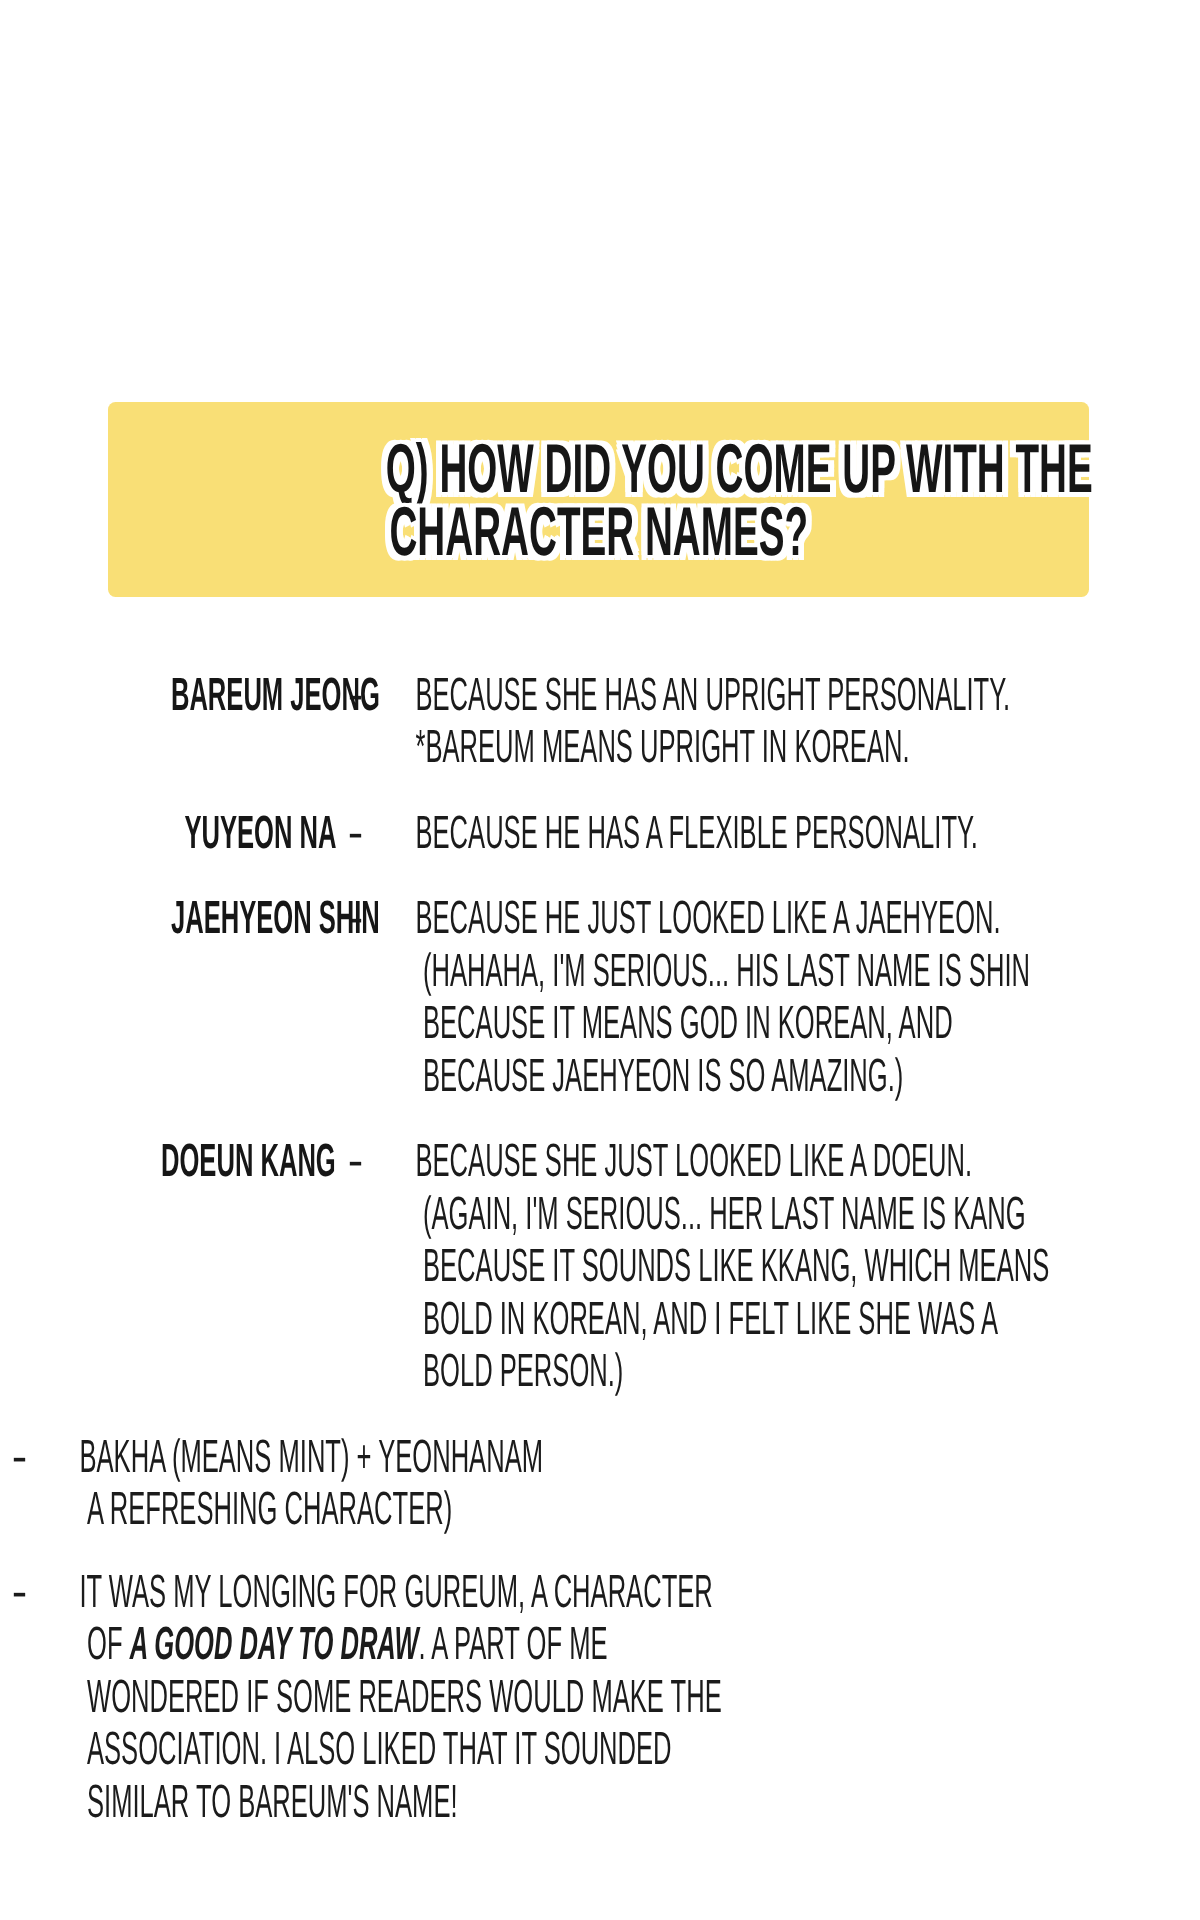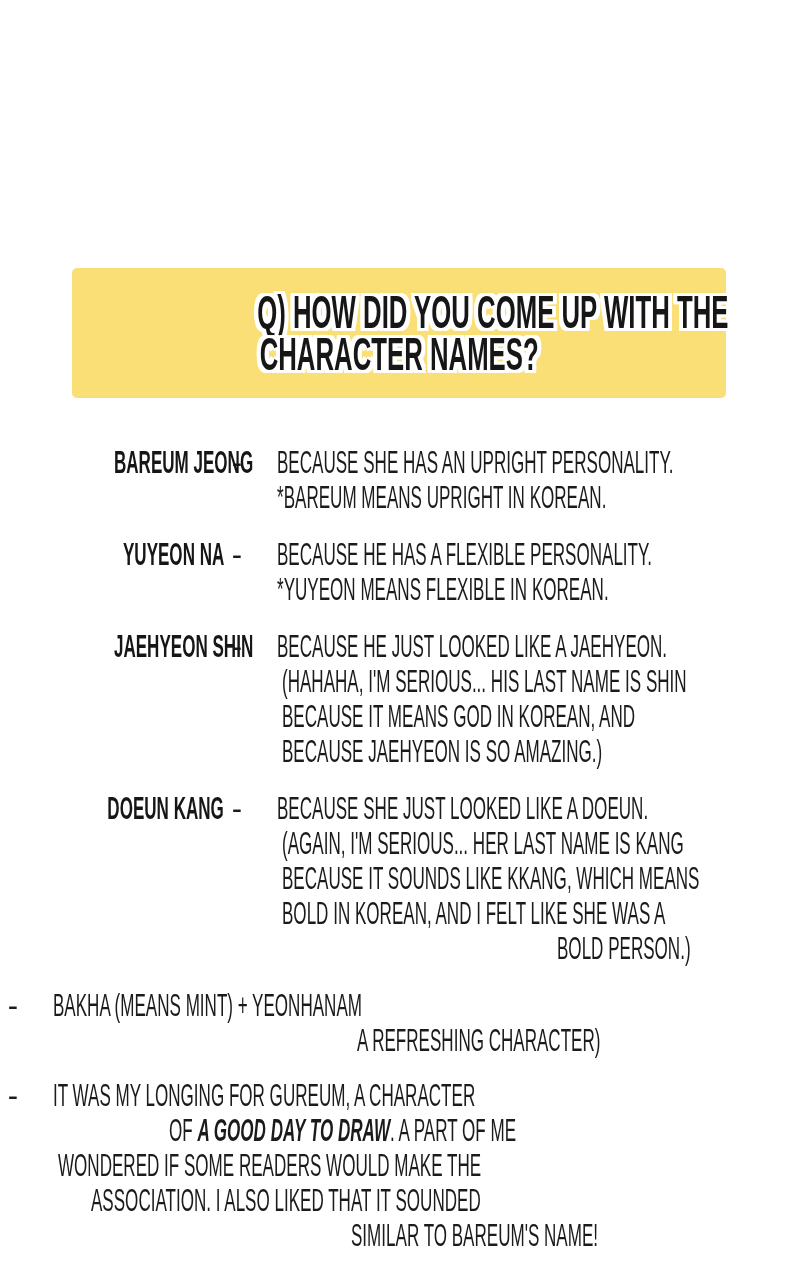--- a/index.html
+++ b/index.html
@@ -72,21 +72,21 @@
     color: #161616;
   }
   .dash-col {
     width: 26px;
     text-align: center;
     line-height: 35px; height: 35px;
     font-size: 31px;
   }
   .text-col { flex: 1; min-width: 0; margin-left: 27px; }
   .tline { height: 35px; line-height: 35px; white-space: nowrap; }
-  .tline.cont { margin-left: 5px; text-align: right; }
+  .tline.cont { margin-left: 5px; }
   .tline-inner {
     display: inline-block;
     white-space: pre;
     transform: scaleX(0.55);
     transform-origin: 0 50%;
     font-size: 31px;
     color: #1b1b1b;
   }
   .seg { white-space: pre; }
   .em { font-weight: bold; font-style: italic; }
@@ -116,21 +116,20 @@
     </div>
   </div>
 
   <div class="entry">
     <div class="name-col">
       <span class="name-inner">YUYEON NA</span>
     </div>
     <div class="dash-col">-</div>
     <div class="text-col">
       <div class="tline"><span class="tline-inner">BECAUSE HE HAS A FLEXIBLE PERSONALITY.</span></div>
-      <div class="tline"><span class="tline-inner">*YUYEON MEANS FLEXIBLE IN KOREAN.</span></div>
     </div>
   </div>
 
   <div class="entry">
     <div class="name-col">
       <span class="name-inner">JAEHYEON SHIN</span>
     </div>
     <div class="dash-col">-</div>
     <div class="text-col">
       <div class="tline"><span class="tline-inner">BECAUSE HE JUST LOOKED LIKE A JAEHYEON.</span></div>

